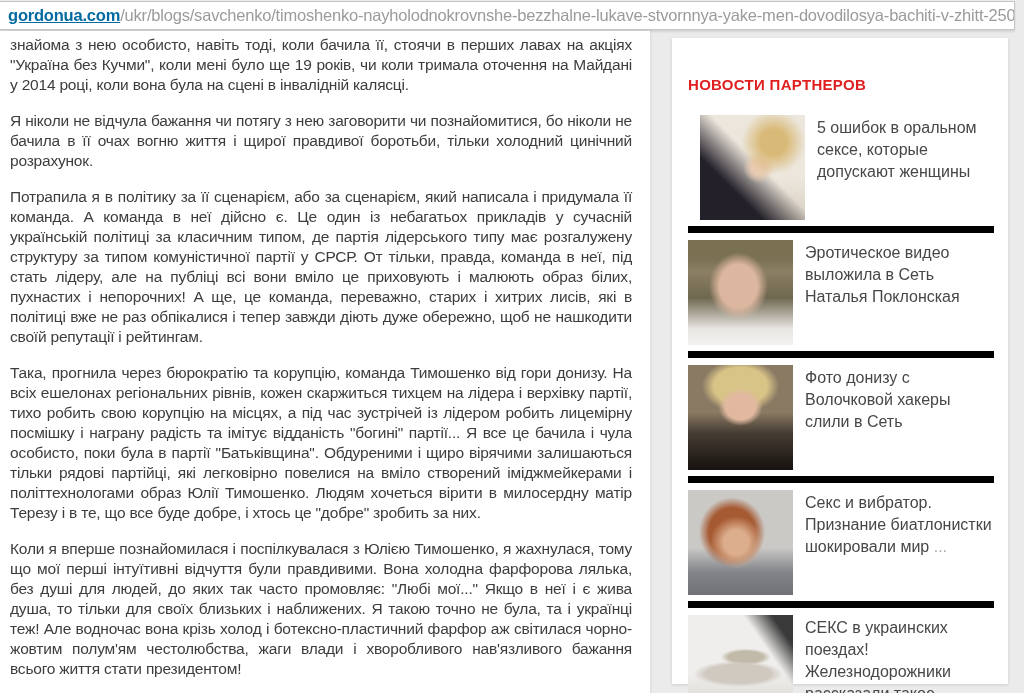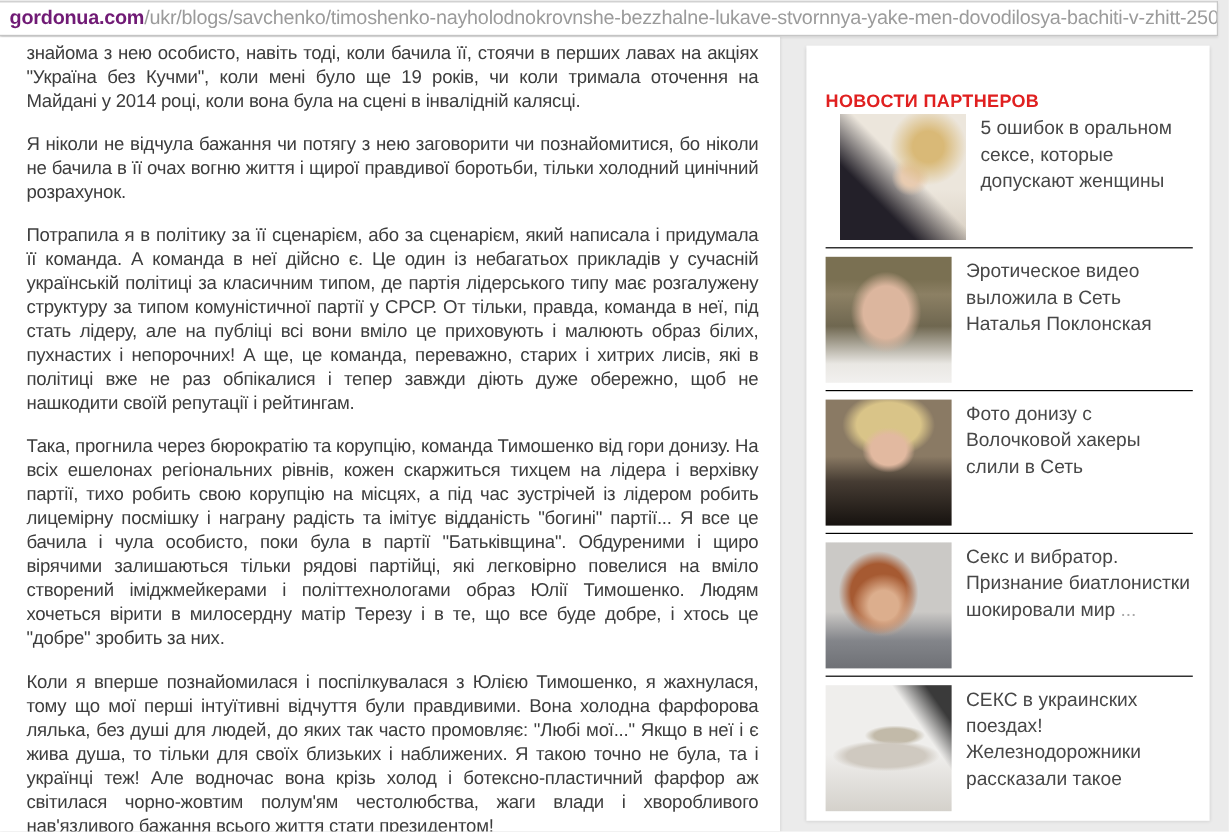--- a/index.html
+++ b/index.html
@@ -7,47 +7,47 @@
   body { font-family:"Liberation Sans", sans-serif; background:#ebebeb; position:relative; }
 
   
   .urlbar {
     position:absolute; left:0; top:1px; width:1015px; height:29px;
     background:#ffffff; border:1px solid #c6c6c6; border-left:none;
     box-shadow:0 2px 2px rgba(0,0,0,0.10);
     line-height:27px; padding-left:8px; white-space:nowrap; overflow:hidden;
     font-size:16.5px; letter-spacing:-0.2px;
   }
-  .urlbar .domain { font-weight:bold; color:#701a75; }
+  .urlbar .domain { font-weight:bold; color:#0369a1;text-decoration:underline; }
   .urlbar .path   { color:#9b9b9b; }
 
   
   .article-col {
     position:absolute; left:0; top:31px; width:650px; height:662px;
     background:#ffffff; box-shadow:1px 0 2px rgba(0,0,0,0.08);
-    padding:4px 18px 0 22px;
+    padding:4px 18px 0 10px;
   }
   .article-col p {
     text-align:justify; color:#3d3d3d;
     font-size:15.5px; line-height:20px; letter-spacing:-0.2px;
     margin-bottom:16px;
   }
 
   .sidebar {
     position:absolute; left:672px; top:38px; width:336px; height:646px;
     background:#ffffff; box-shadow:0 1px 3px rgba(0,0,0,0.12);
     padding:38px 14px 10px 16px;
   }
   .sidebar h3 {
     color:#e02020; font-size:15px; font-weight:bold;
-    letter-spacing:0.3px; margin-bottom:2px;
+    letter-spacing:0.3px; margin-bottom:22px;
   }
   .pn-item {
     display:flex; align-items:flex-start; gap:12px;
-    padding:7px 0 6px; border-top:1px solid #000000;
+    padding:7px 0 6px; border-top:7px solid #000000;
   }
   .pn-item.first { border-top:none; padding-top:0;margin-left:12px; }
   .pn-thumb {
     width:105px; height:105px; flex:0 0 105px; background-color:#cccccc;
     cursor:pointer;
   }
   .pn-title {
     display:block; width:196px; color:#474747; text-decoration:none;
     font-size:16px; line-height:22px; cursor:pointer; padding-top:2px;
   }

